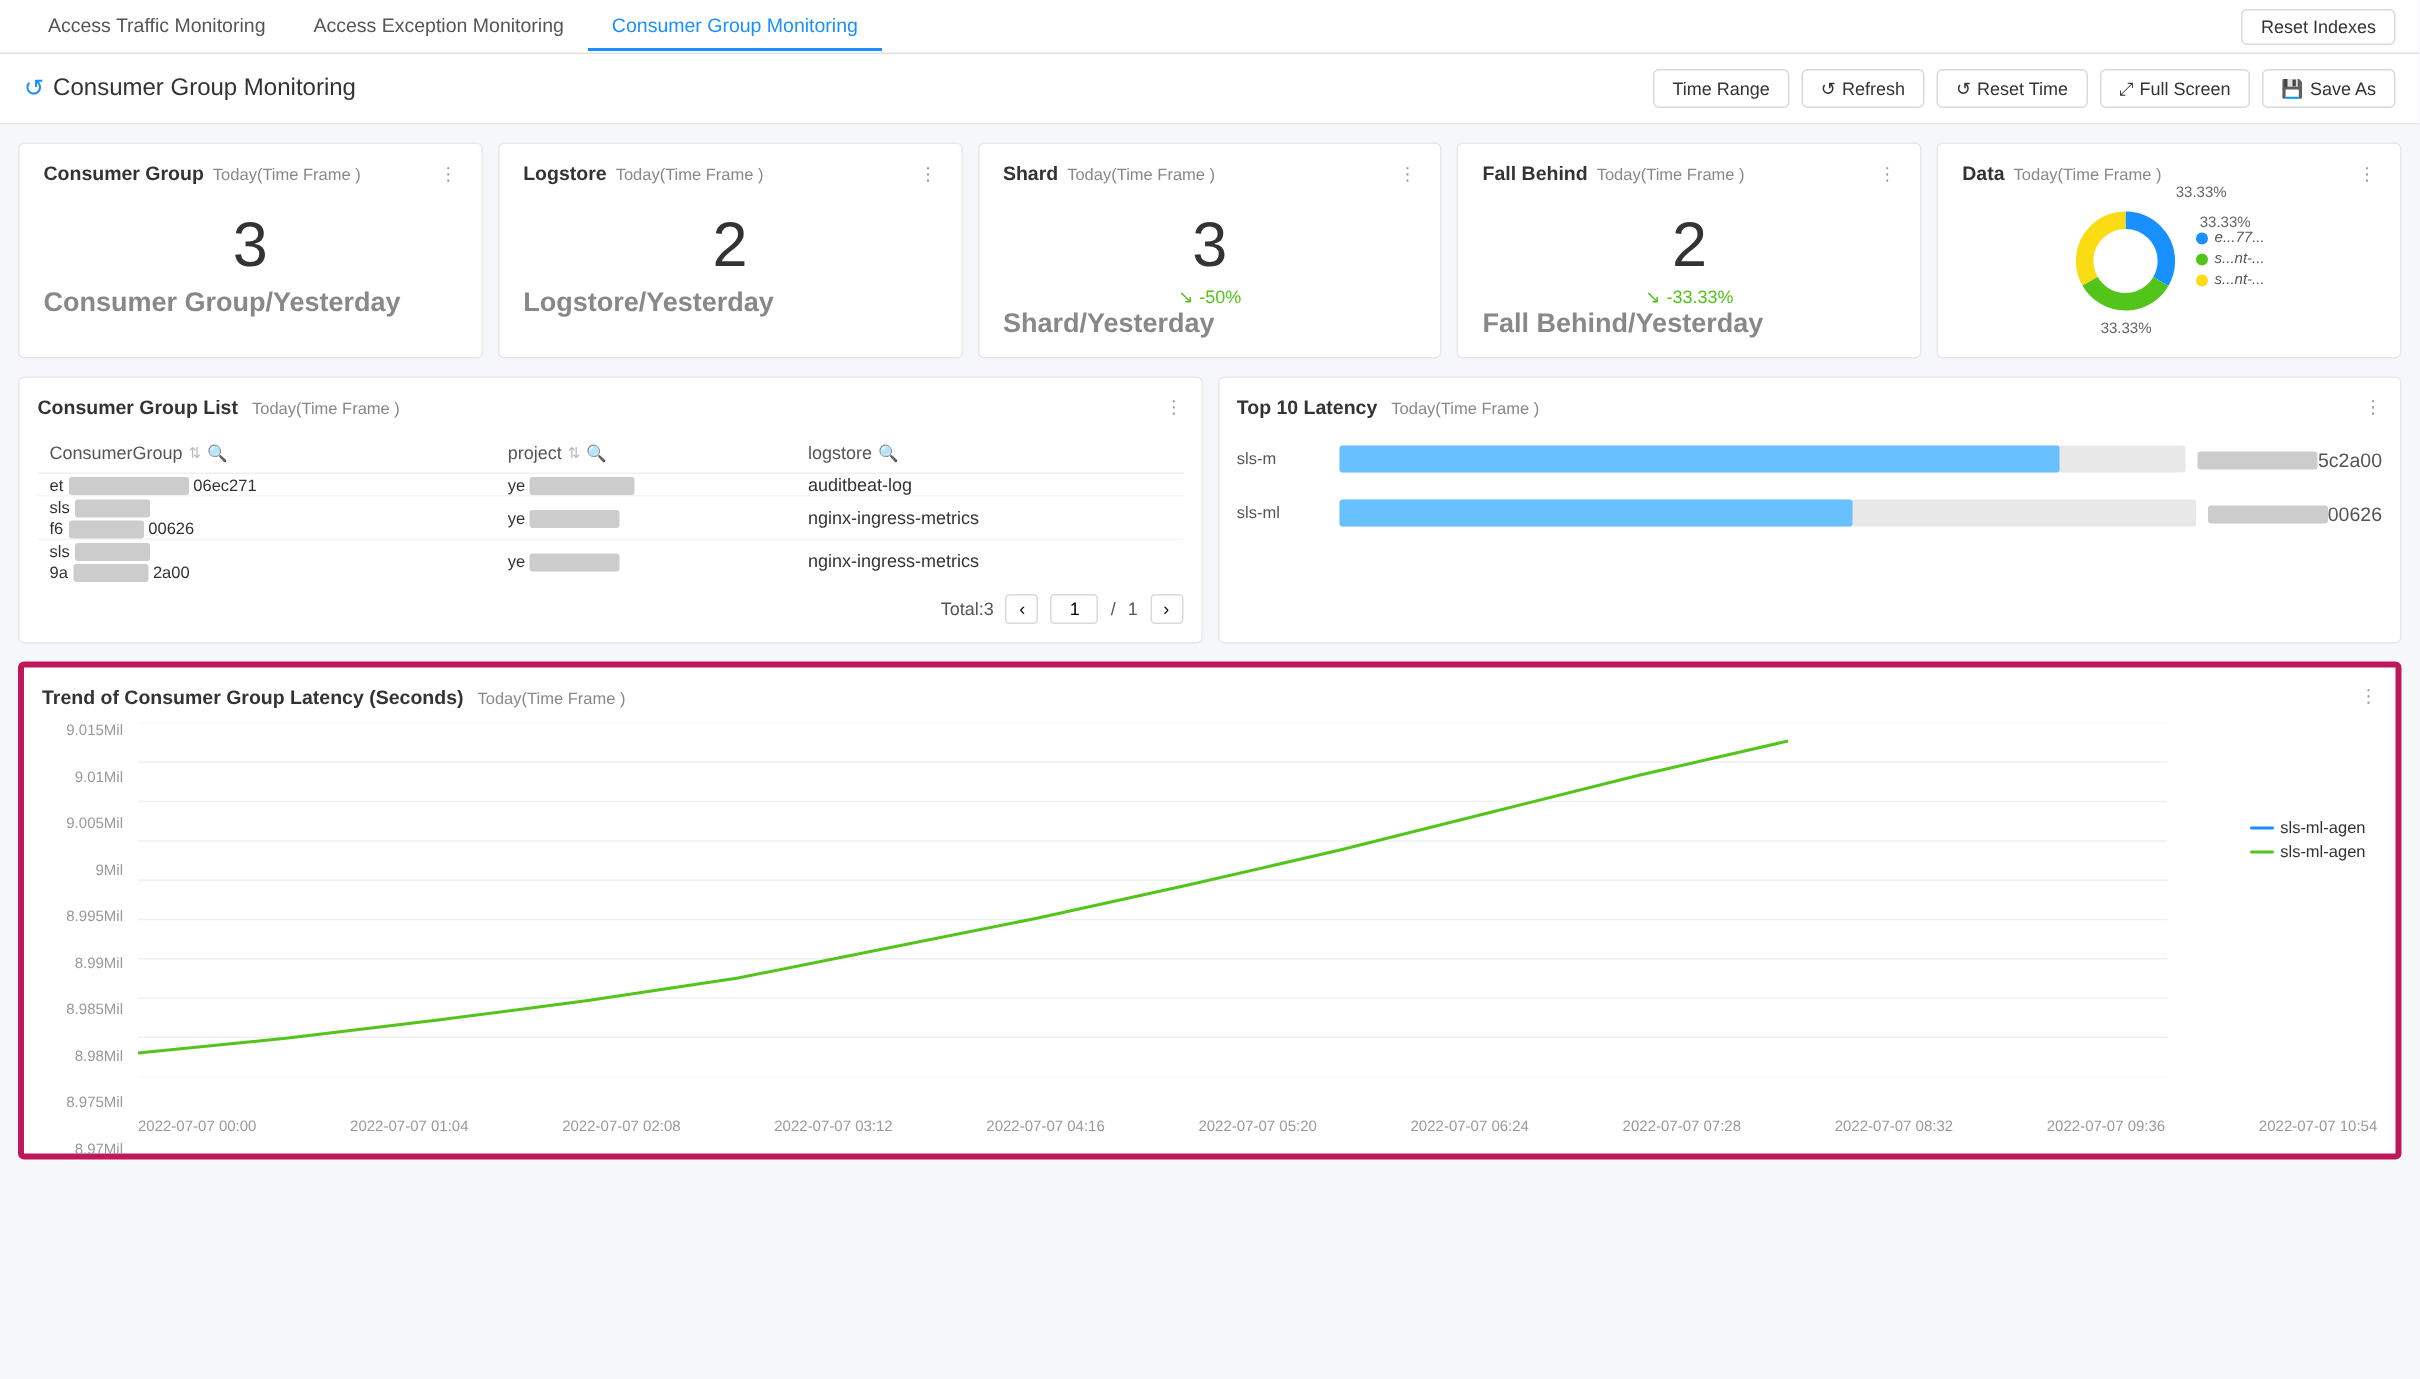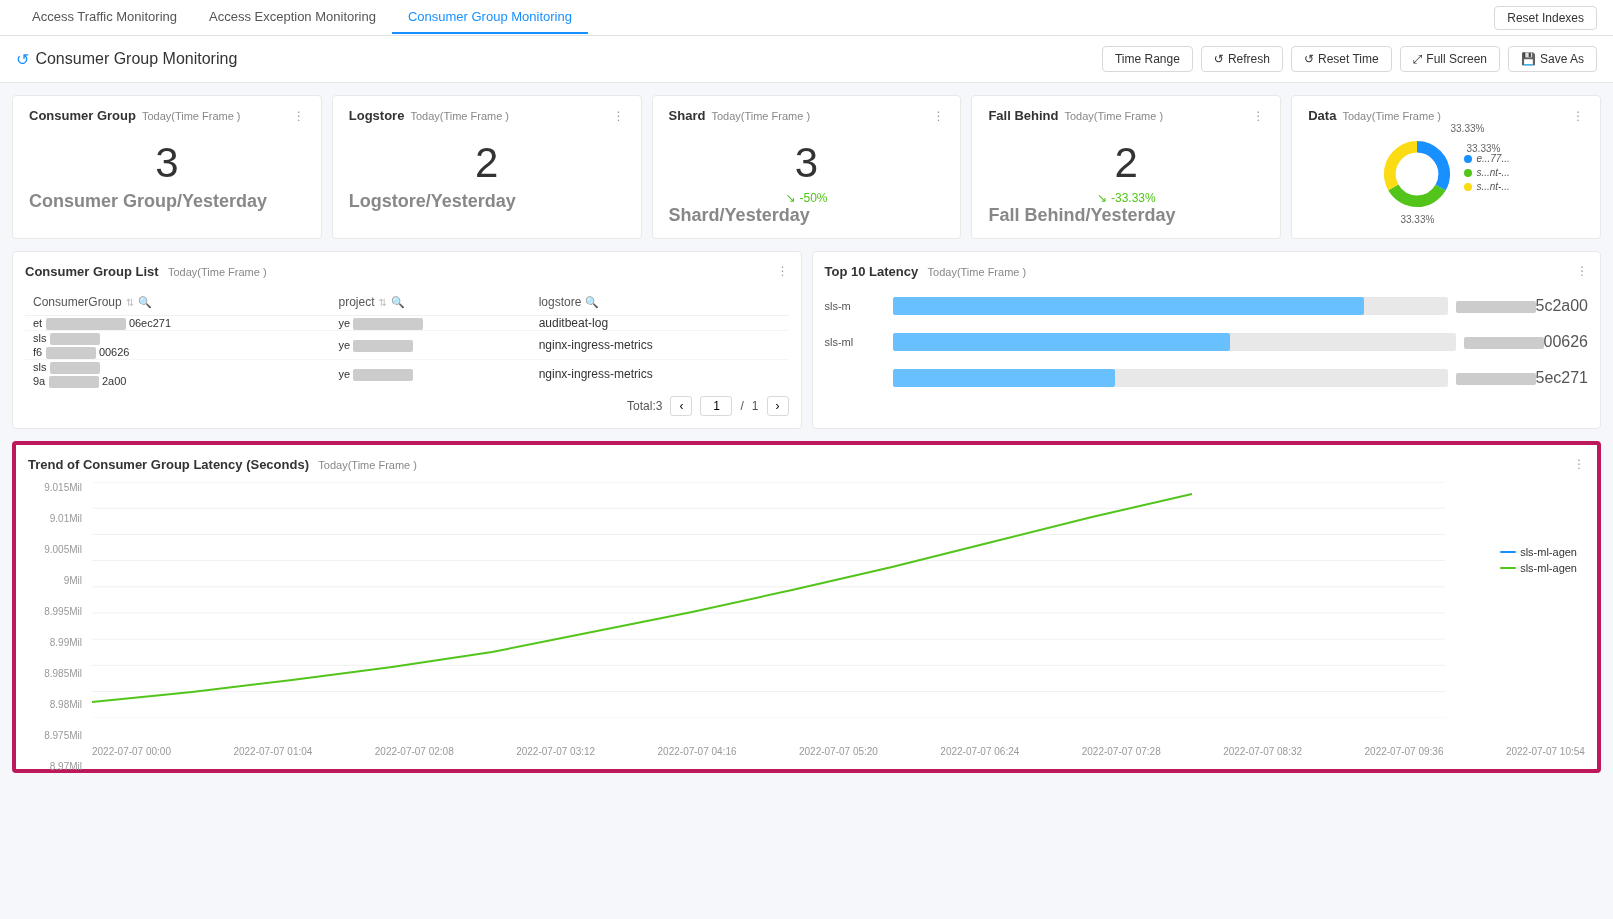--- a/index.html
+++ b/index.html
@@ -112,21 +112,21 @@
       width: 32px; text-align: center; border: 1px solid #d9d9d9;
       border-radius: 3px; padding: 2px 4px; font-size: 12px;
     }
 
     
     .latency-bars { padding: 8px 0; }
     .latency-row { display: flex; align-items: center; margin-bottom: 18px; gap: 8px; }
     .latency-label { font-size: 11px; color: #555; white-space: nowrap; min-width: 60px; }
     .latency-bar-track { flex: 1; background: #e8e8e8; height: 18px; border-radius: 2px; position: relative; overflow: visible; }
     .latency-bar-fill { height: 100%; border-radius: 2px; background: #69c0ff; }
-    .latency-end-label { font-size: 16px; color: #555; white-space: nowrap; }
+    .latency-end-label { font-size: 13px; color: #555; white-space: nowrap; }
     .blurred-bar { display: inline-block; background: #ccc; border-radius: 2px; height: 12px; vertical-align: middle; }
 
     
     .chart-panel {
       background: #fff; border: 4px solid #be185d; border-radius: 4px; padding: 12px;
     }
     .y-axis-labels {
       position: absolute; left: 0; top: 0; bottom: 24px;
       display: flex; flex-direction: column; justify-content: space-between;
       font-size: 10px; color: #999; width: 60px; pointer-events: none; gap: 20px;
@@ -378,29 +378,20 @@
         <div class="latency-row">
           <span class="latency-label">sls-ml</span>
           <div class="latency-bar-track">
             <div class="latency-bar-fill" style="width:60%; background:#69c0ff;"></div>
           </div>
           <span class="latency-end-label">
             <span class="blurred-bar" style="width:80px;"></span>00626
           </span>
         </div>
 
-        <div class="latency-row">
-          <span class="latency-label"></span>
-          <div class="latency-bar-track">
-            <div class="latency-bar-fill" style="width:40%; background:#69c0ff;"></div>
-          </div>
-          <span class="latency-end-label">
-            <span class="blurred-bar" style="width:80px;"></span>5ec271
-          </span>
-        </div>
 
       </div>
     </div>
   </div>
 
   <div class="chart-panel">
     <div class="panel-header">
       <div>
         <span class="panel-title">Trend of Consumer Group Latency (Seconds)</span>
         <span class="panel-time">Today(Time Frame )</span>

